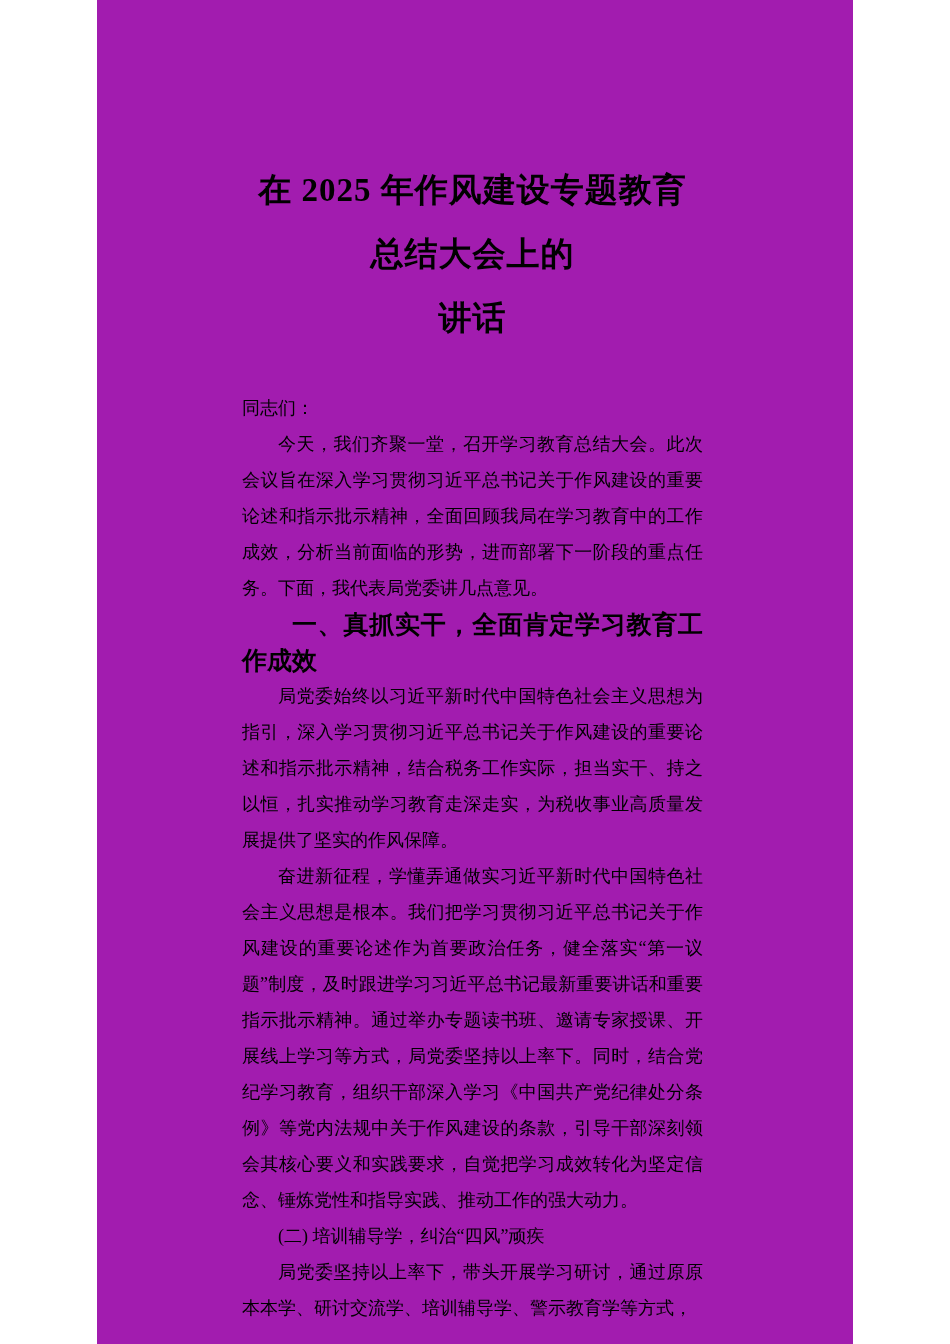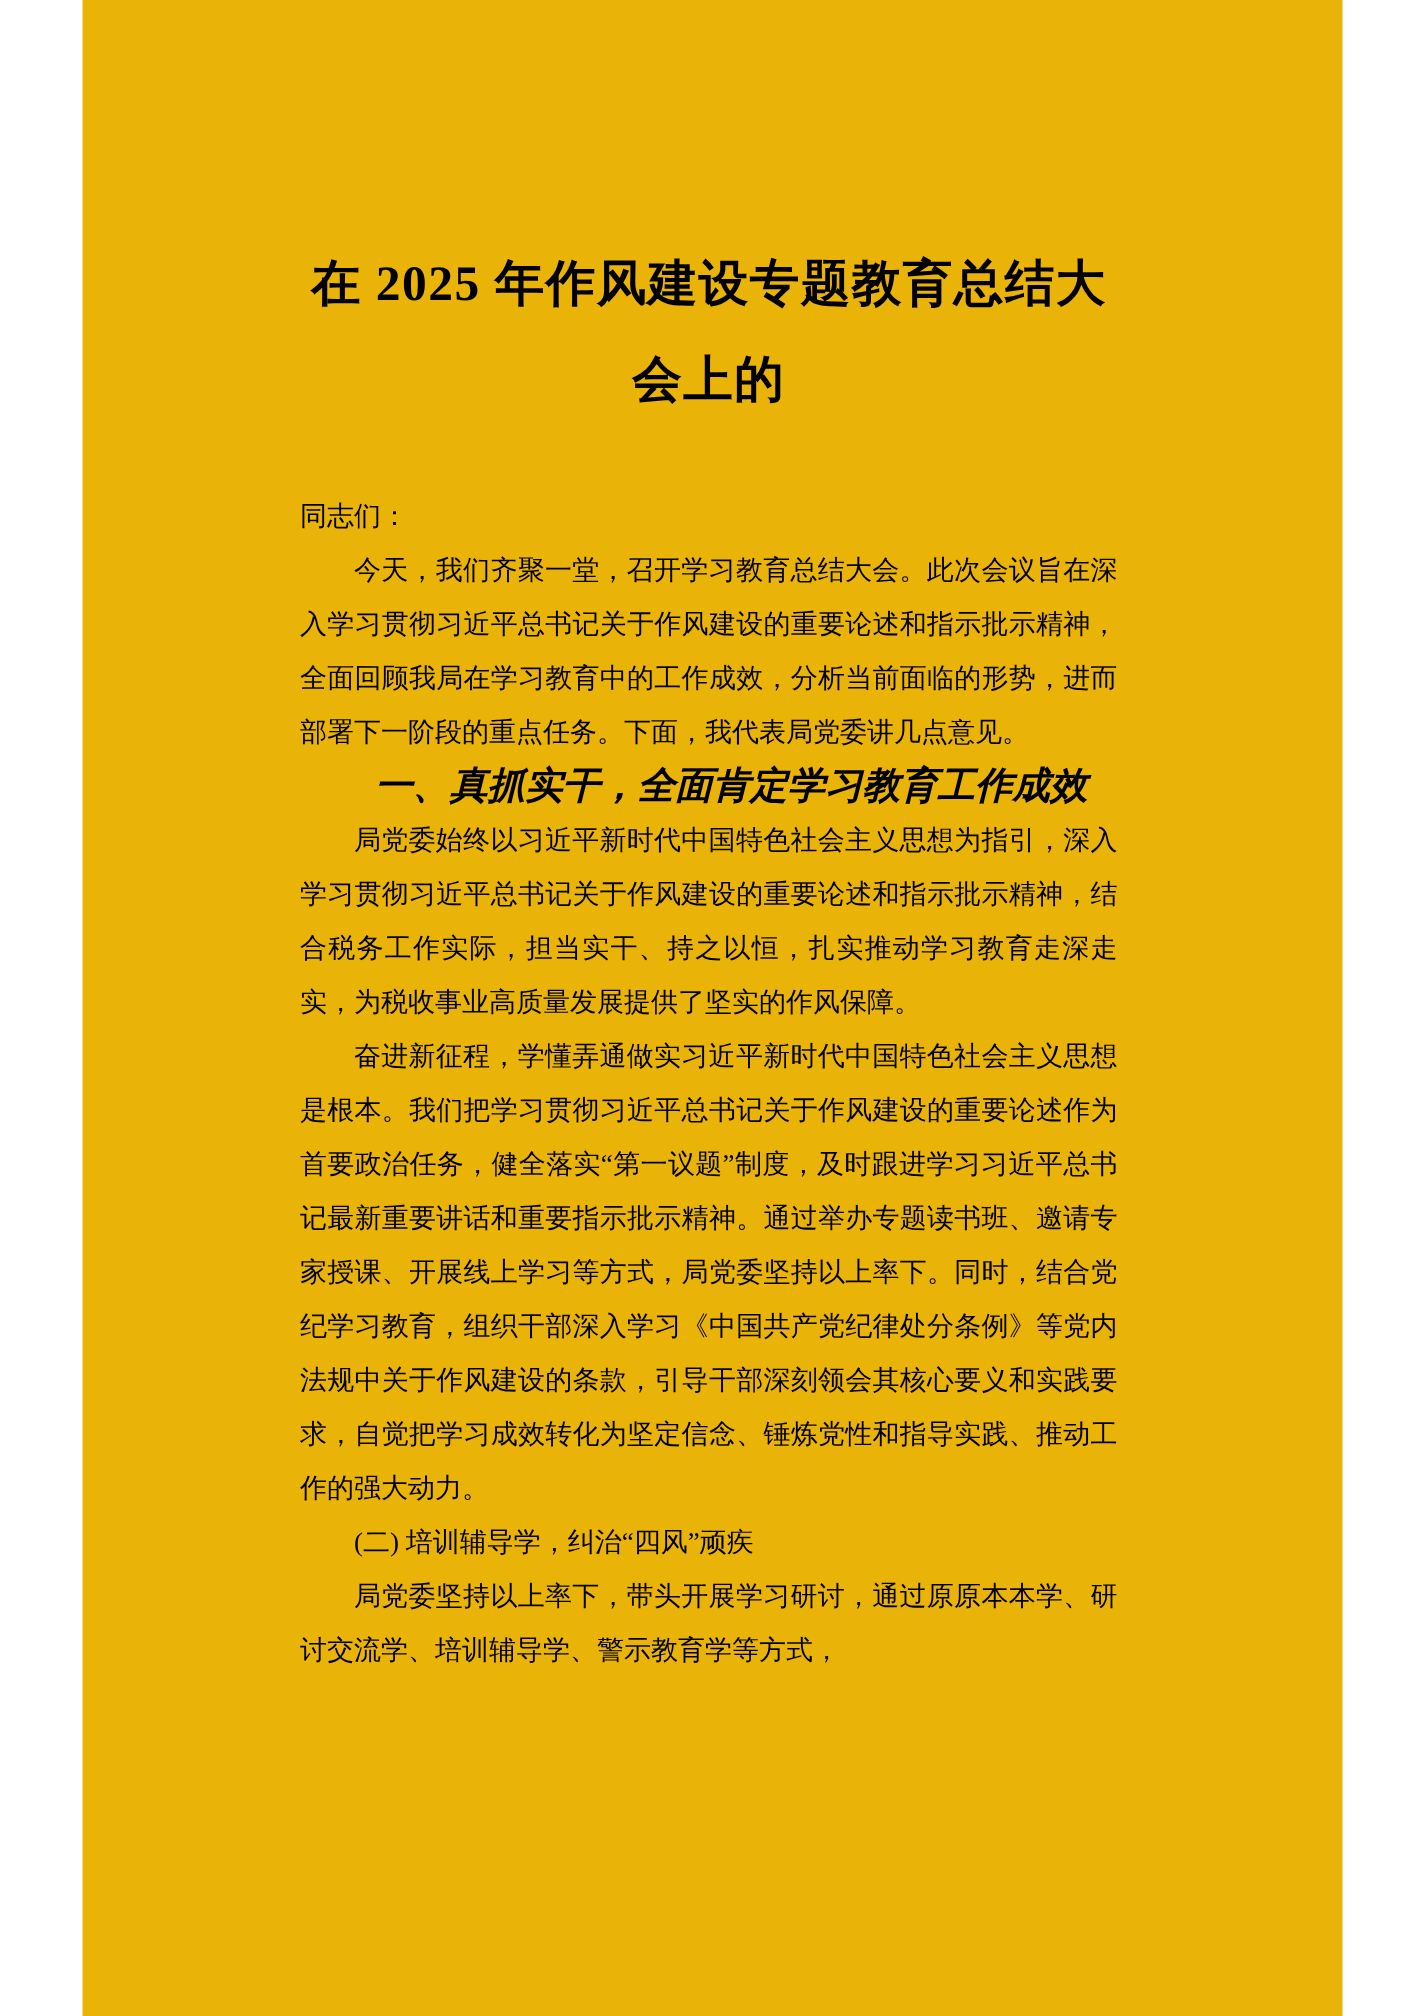--- a/index.html
+++ b/index.html
@@ -2,24 +2,24 @@
 <html><head>
 <meta charset="utf-8">
 <style>
   html, body {
     margin: 0;
     padding: 0;
     background: #ffffff;
   }
   .page {
     position: relative;
-    width: 840px;
+    width: 756px;
     height: 1344px;
     margin: 0 auto;
-    background: #eab308;
+    background: #a21caf;
     box-sizing: border-box;
     padding: 158px 150px 40px 145px;
     font-family: "Liberation Serif", "DejaVu Serif", serif;
     color: #000000;
     overflow: hidden;
   }
   .title {
     margin: 0 0 40px 0;
     text-align: center;
     font-size: 33px;
@@ -38,32 +38,32 @@
     word-break: break-all;
   }
   .para.indent {
     text-indent: 2em;
   }
   .para.heading-bold {
     font-weight: bold;
     text-indent: 2em;
     font-family: "Liberation Sans", "DejaVu Sans", sans-serif;
     font-size: 25px;
-    font-style: italic;
   }
   .para.subheading {
     text-indent: 2em;
   }
 </style>
 </head>
 <body>
 
 <div class="page">
   <h1 class="title">
     <span class="title-line">在 2025 年作风建设专题教育总结大会上的</span>
+    <span class="title-line">讲话</span>
   </h1>
 
   <p class="para">同志们：</p>
 
   <p class="para indent">今天，我们齐聚一堂，召开学习教育总结大会。此次会议旨在深入学习贯彻习近平总书记关于作风建设的重要论述和指示批示精神，全面回顾我局在学习教育中的工作成效，分析当前面临的形势，进而部署下一阶段的重点任务。下面，我代表局党委讲几点意见。</p>
 
   <p class="para heading-bold">一、真抓实干，全面肯定学习教育工作成效</p>
 
   <p class="para indent">局党委始终以习近平新时代中国特色社会主义思想为指引，深入学习贯彻习近平总书记关于作风建设的重要论述和指示批示精神，结合税务工作实际，担当实干、持之以恒，扎实推动学习教育走深走实，为税收事业高质量发展提供了坚实的作风保障。</p>
 

